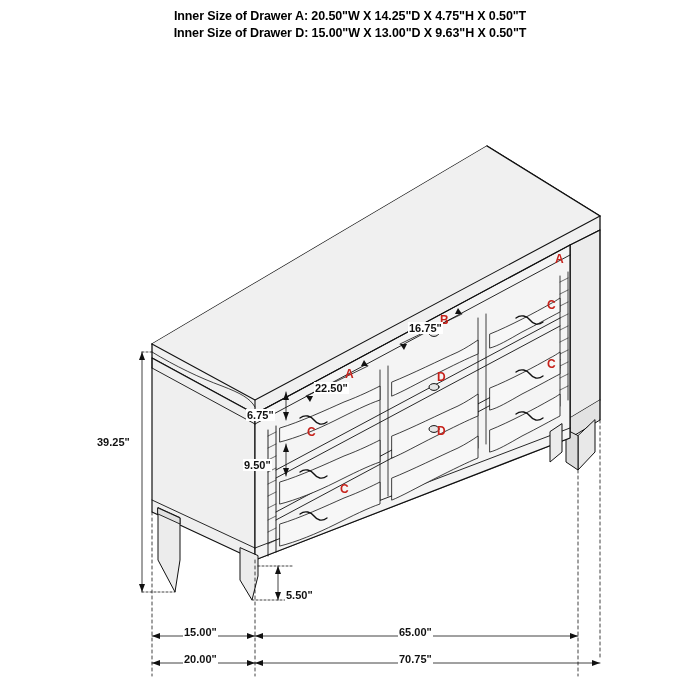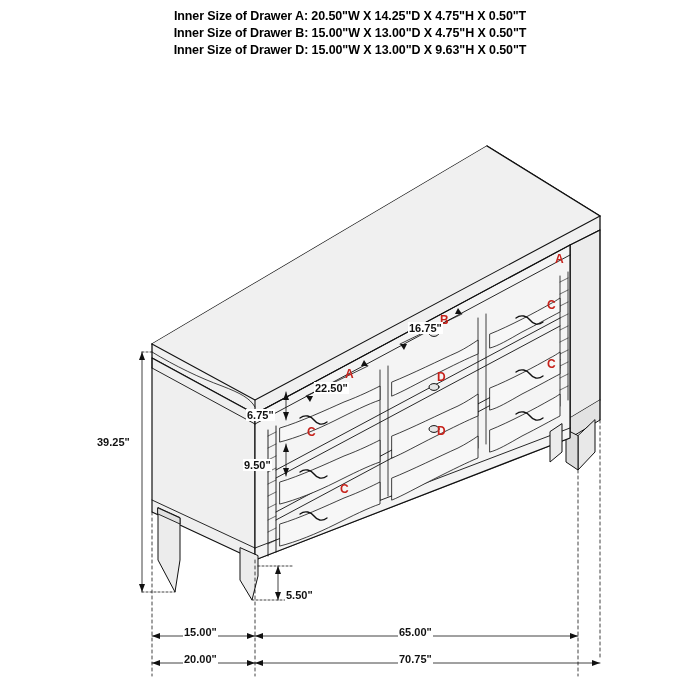--- a/index.html
+++ b/index.html
@@ -58,21 +58,20 @@
     white-space: nowrap;
   }
 </style>
 </head>
 <body>
 
 <div id="stage">
 
   <div class="spec-list">
     <div class="spec-line">Inner Size of Drawer A: 20.50"W X 14.25"D X 4.75"H X 0.50"T</div>
-    <div class="spec-line">Inner Size of Drawer B: 15.00"W X 13.00"D X 4.75"H X 0.50"T</div>
     <div class="spec-line">Inner Size of Drawer D: 15.00"W X 13.00"D X 9.63"H X 0.50"T</div>
   </div>
 
   <svg class="diagram" viewBox="0 0 700 700">
     <g fill="none" stroke="#111111" stroke-width="1.1" stroke-linejoin="round" stroke-linecap="round">
 
       <g>
         <polygon points="487,146 600,216 255,400 152,344" fill="#fbfbfb" stroke="#111111" stroke-width="1.3"></polygon>
         <polyline points="487,146 600,216 600,230 255,414 152,358 152,344" fill="#f0f0f0" stroke="#111111" stroke-width="1.3"></polyline>
         <polyline points="152,344 255,400 600,216" stroke="#111111" stroke-width="1.1"></polyline>

